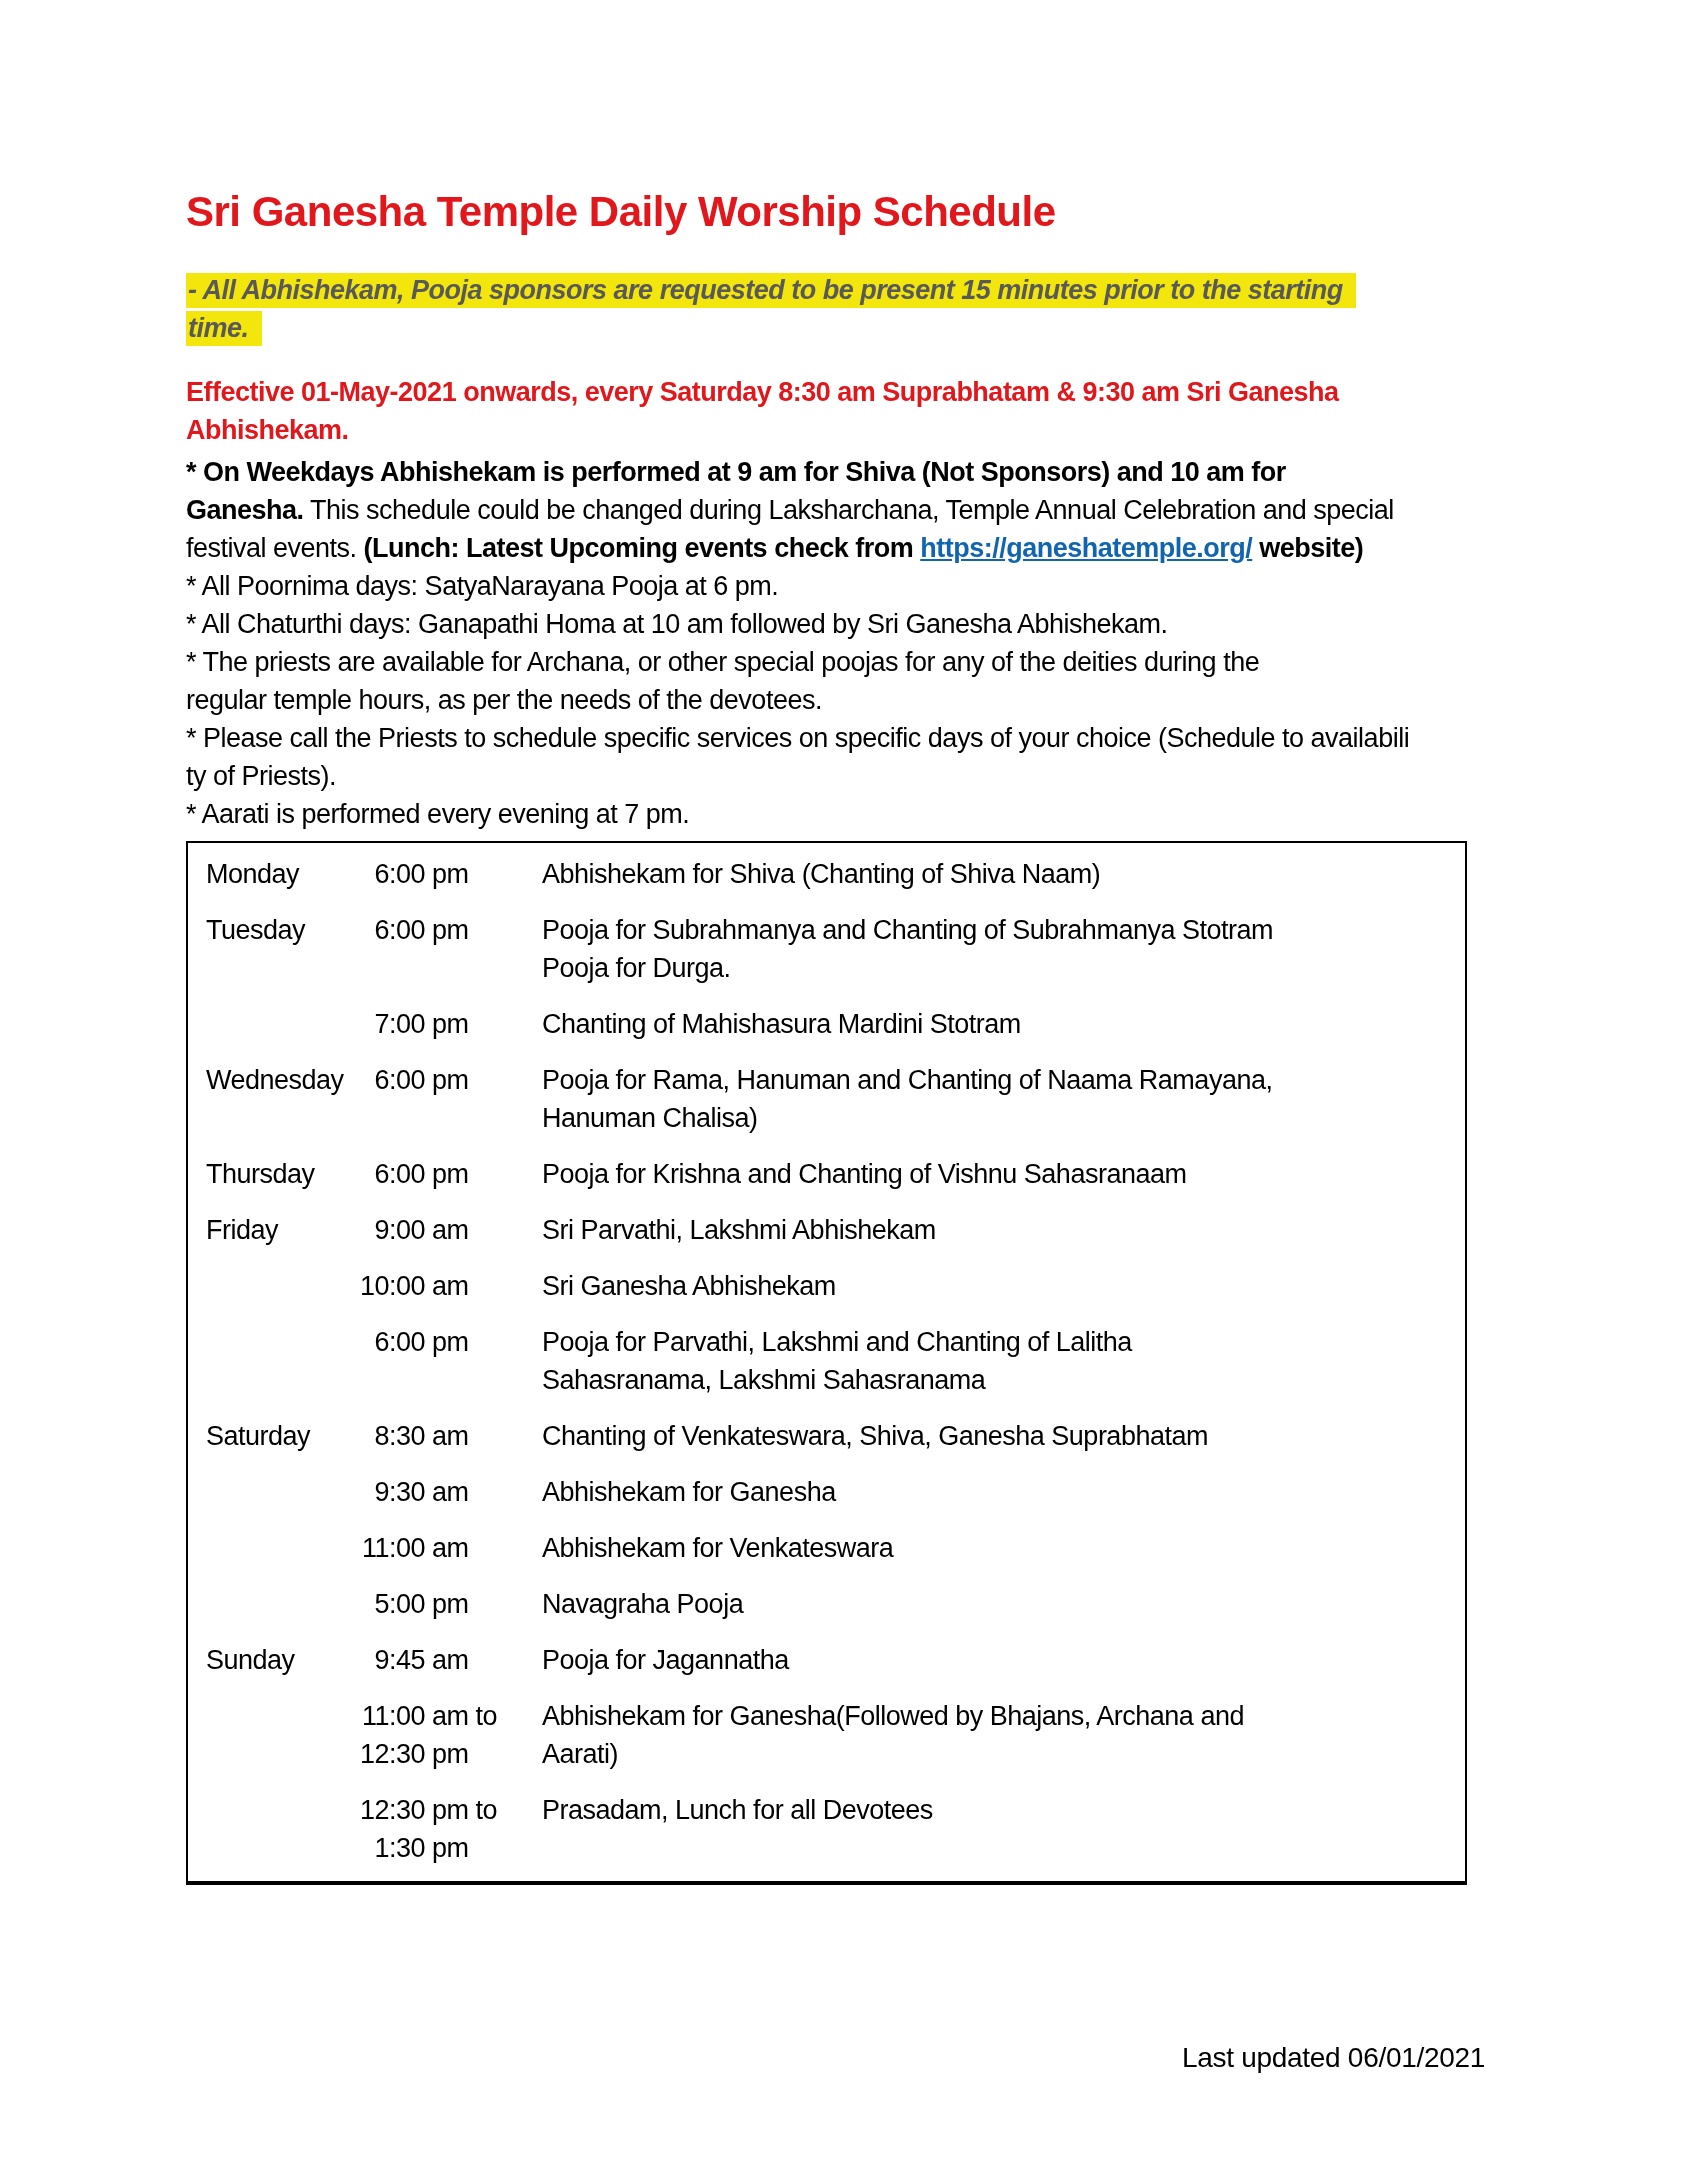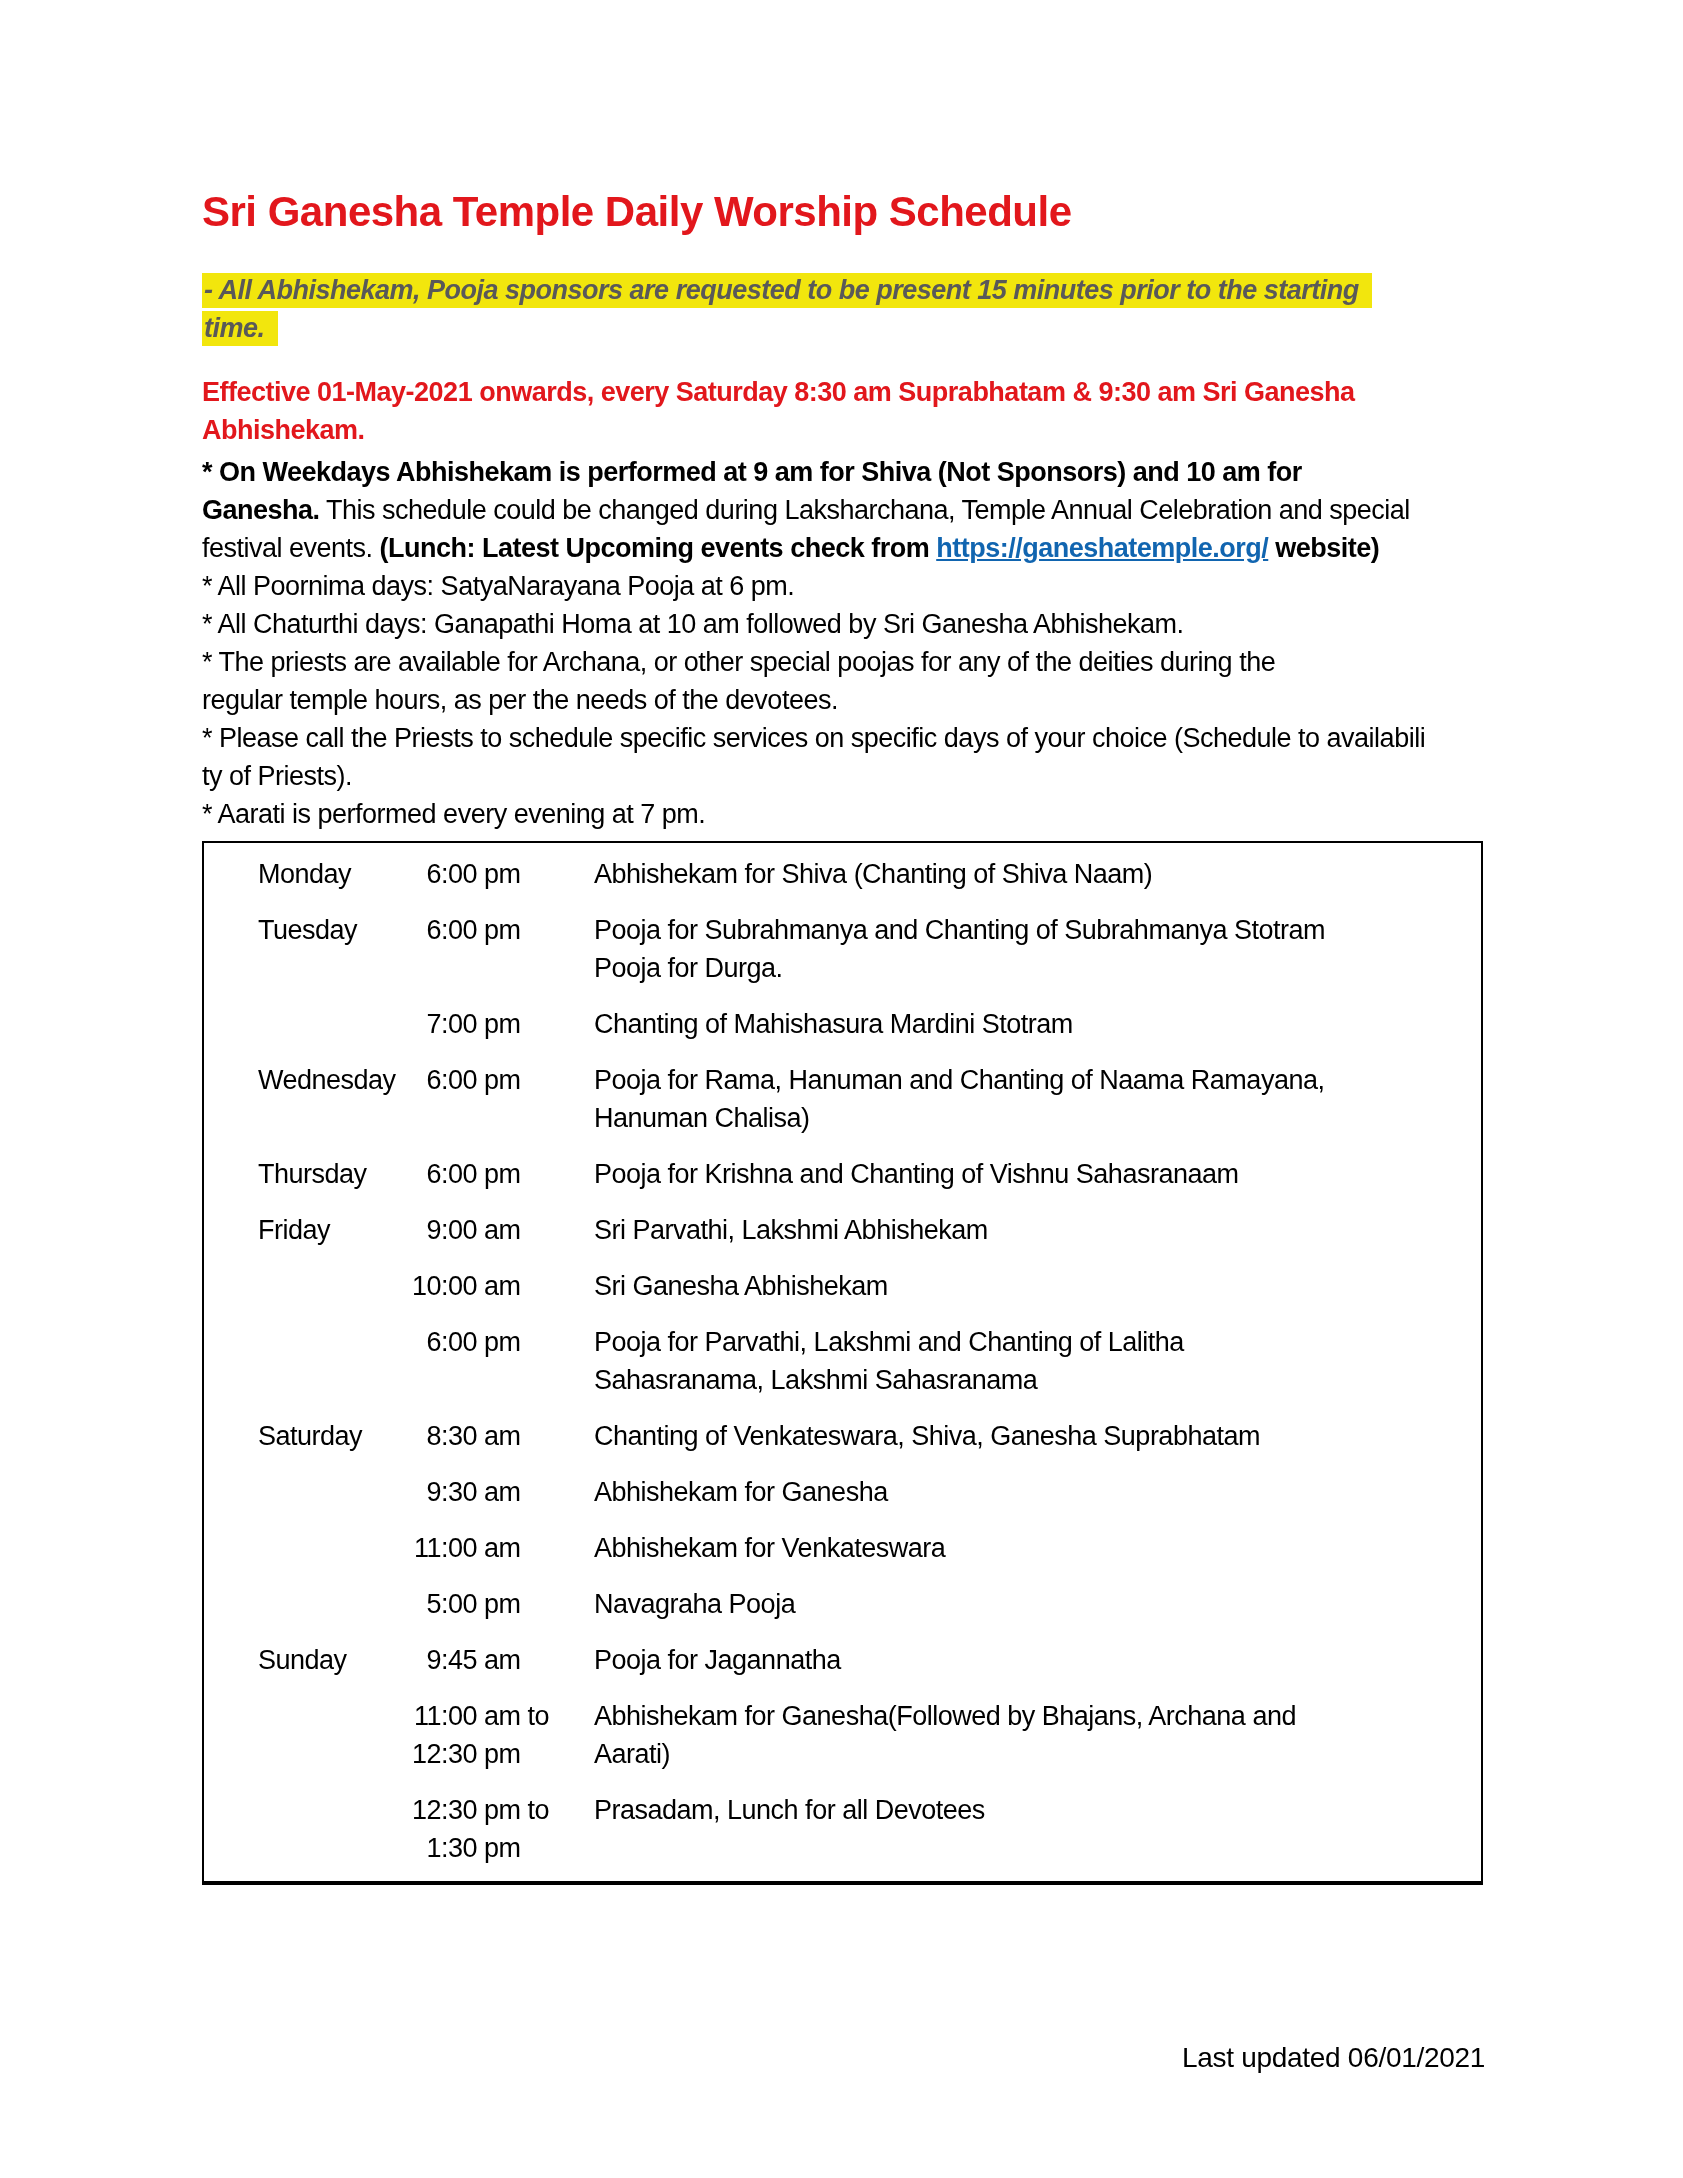--- a/index.html
+++ b/index.html
@@ -13,21 +13,21 @@
   .page{
     position:relative;
     width:1683px;height:2178px;
     background:#ffffff;
     overflow:hidden;
     font-family:"Liberation Sans","DejaVu Sans",sans-serif;
     color:var(--ink);
   }
   .content{
     position:absolute;
-    left:202px;top:0;
+    left:186px;top:0;
     width:1287px;
   }
   h1.doc-title{
     margin:186px 0 0 0;
     font-size:42px;
     line-height:51px;
     font-weight:bold;
     color:var(--red);
     letter-spacing:-0.5px;
     white-space:nowrap;
@@ -71,21 +71,20 @@
     width:1281px;
     border:2px solid var(--ink);
     border-bottom-width:4px;
     padding:12px 0 14px 0;
     box-sizing:border-box;
   }
   .row{
     display:flex;
     align-items:flex-start;
     margin-bottom:18px;
-    padding-left:36px;
   }
   .row:last-child{margin-bottom:0;}
   .c1{
     width:171px;
     padding-left:18px;
     box-sizing:border-box;
     flex:0 0 auto;
   }
   .c2{
     width:183px;

